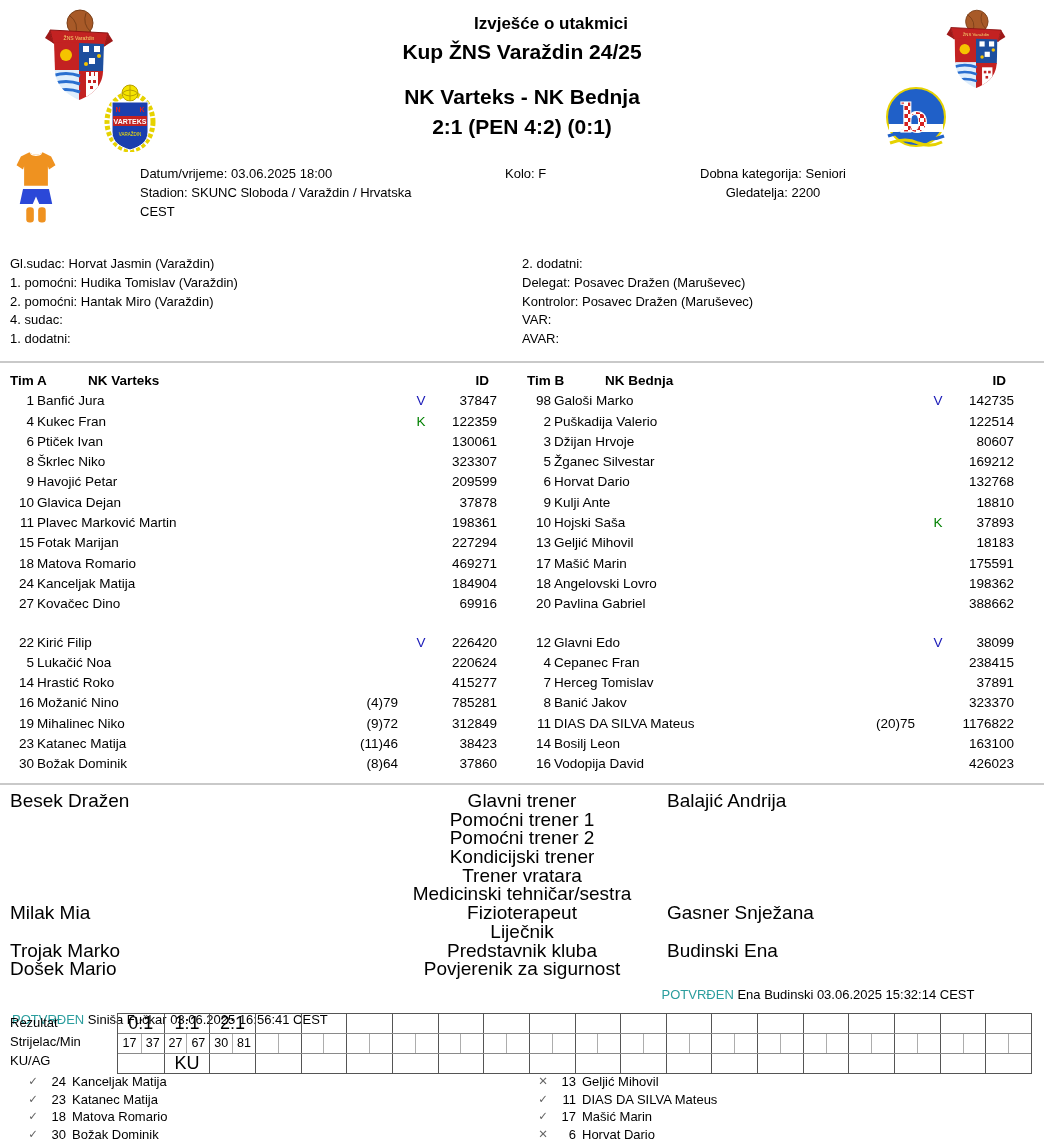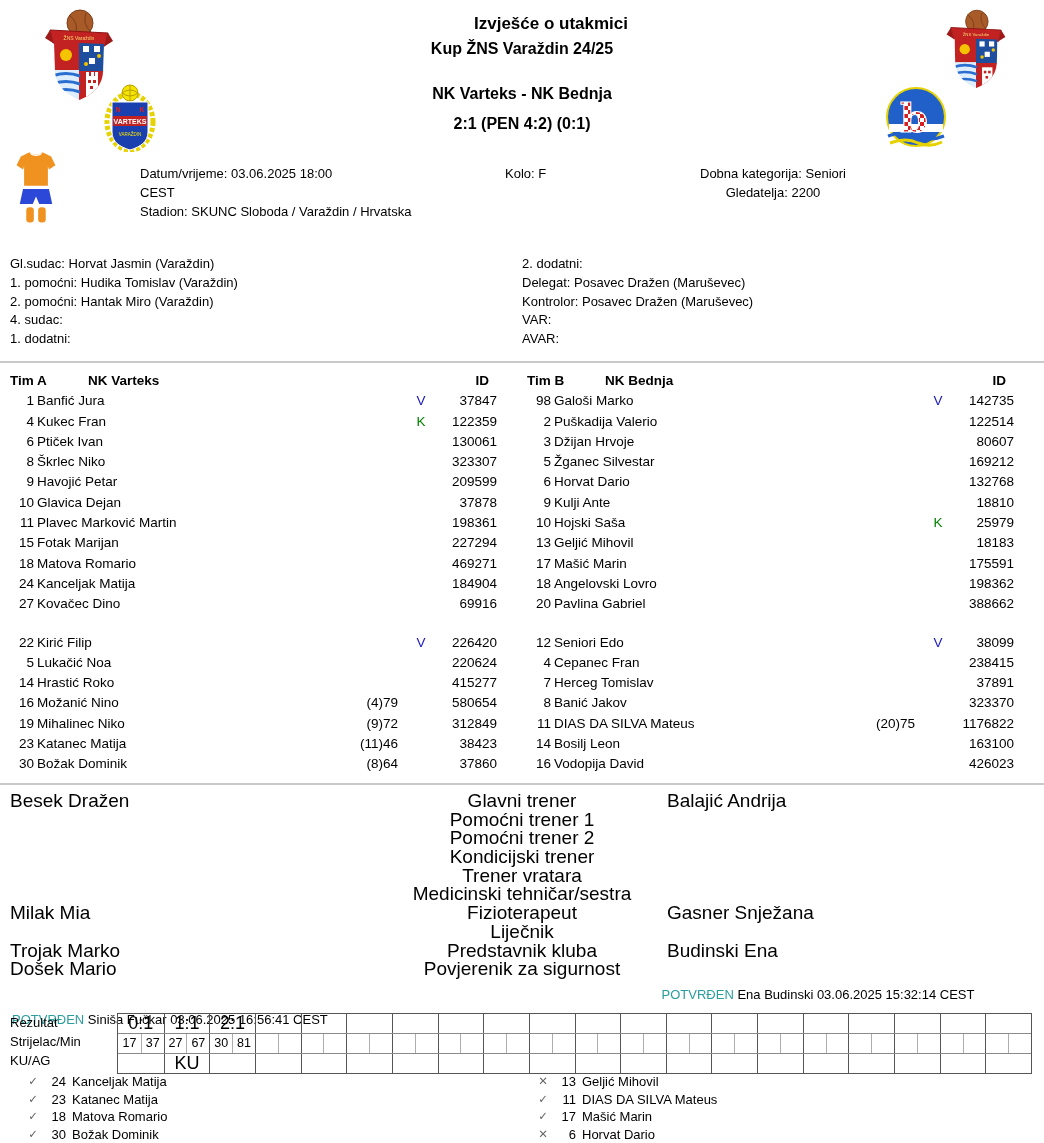--- a/index.html
+++ b/index.html
@@ -4,21 +4,21 @@
 <style>
   html,body{margin:0;padding:0;background:#fff;}
   body{font-family:"Liberation Sans", sans-serif;color:#000;}
   #page{position:relative;width:1044px;height:1143px;background:#fff;overflow:hidden;}
   .abs{position:absolute;}
   .center{text-align:center;}
   .right{text-align:center;}
 
   
   .title-small{font-size:17px;font-weight:bold;}
-  .title-big{font-size:16px;font-weight:bold;}
+  .title-big{font-size:21px;font-weight:bold;}
 
   
   .t13{font-size:13px;line-height:19px;}
   .off-line{font-size:13px;line-height:18.8px;white-space:pre;}
 
   .divider{position:absolute;left:0;width:1044px;height:2px;background:#c9c9c9;}
 
   
   .team{position:absolute;width:487px;font-size:13.5px;}
   .throw{display:flex;height:20.3px;line-height:20.3px;}
@@ -180,22 +180,22 @@
     </svg>
   </div>
 
   <div class="abs center title-small" style="left:0;top:14px;width:1044px;padding-left:29px;">Izvješće o utakmici</div>
   <div class="abs center title-big" style="left:0;top:40px;width:1044px;">Kup ŽNS Varaždin 24/25</div>
   <div class="abs center title-big" style="left:0;top:85px;width:1044px;">NK Varteks - NK Bednja</div>
   <div class="abs center title-big" style="left:0;top:115px;width:1044px;">2:1 (PEN 4:2) (0:1)</div>
 
   <div class="abs t13" style="left:140px;top:164px;width:360px;">
     <div>Datum/vrijeme: 03.06.2025 18:00</div>
+    <div>Stadion: SKUNC Sloboda / Varaždin / Hrvatska</div>
     <div>CEST</div>
-    <div>Stadion: SKUNC Sloboda / Varaždin / Hrvatska</div>
   </div>
   <div class="abs t13" style="left:505px;top:164px;">Kolo: F</div>
   <div class="abs t13 right" style="left:640px;top:164px;width:266px;">
     <div>Dobna kategorija: Seniori</div>
     <div>Gledatelja: 2200</div>
   </div>
 
   <div class="abs" style="left:10px;top:255px;width:500px;">
     <div class="off-line">Gl.sudac: Horvat Jasmin (Varaždin)</div>
     <div class="off-line">1. pomoćni: Hudika Tomislav (Varaždin)</div>
@@ -332,21 +332,21 @@
         <span class="tmin"></span>
         <span class="tvk" style="color: rgb(0, 0, 0);"></span>
         <span class="tid">415277</span>
       </div>
       <div class="throw">
         <span class="tnum">16</span>
         <span class="tname">Možanić Nino</span>
         <span class="trepl">(4)</span>
         <span class="tmin">79</span>
         <span class="tvk" style="color: rgb(0, 0, 0);"></span>
-        <span class="tid">580654</span>
+        <span class="tid">785281</span>
       </div>
       <div class="throw">
         <span class="tnum">19</span>
         <span class="tname">Mihalinec Niko</span>
         <span class="trepl">(9)</span>
         <span class="tmin">72</span>
         <span class="tvk" style="color: rgb(0, 0, 0);"></span>
         <span class="tid">312849</span>
       </div>
       <div class="throw">
@@ -420,21 +420,21 @@
         <span class="tmin"></span>
         <span class="tvk" style="color: rgb(0, 0, 0);"></span>
         <span class="tid">18810</span>
       </div>
       <div class="throw">
         <span class="tnum">10</span>
         <span class="tname">Hojski Saša</span>
         <span class="trepl"></span>
         <span class="tmin"></span>
         <span class="tvk" style="color: rgb(0, 128, 0);">K</span>
-        <span class="tid">25979</span>
+        <span class="tid">37893</span>
       </div>
       <div class="throw">
         <span class="tnum">13</span>
         <span class="tname">Geljić Mihovil</span>
         <span class="trepl"></span>
         <span class="tmin"></span>
         <span class="tvk" style="color: rgb(0, 0, 0);"></span>
         <span class="tid">18183</span>
       </div>
       <div class="throw">
@@ -457,21 +457,21 @@
         <span class="tnum">20</span>
         <span class="tname">Pavlina Gabriel</span>
         <span class="trepl"></span>
         <span class="tmin"></span>
         <span class="tvk" style="color: rgb(0, 0, 0);"></span>
         <span class="tid">388662</span>
       </div>
       <div class="bench-gap"></div>
       <div class="throw">
         <span class="tnum">12</span>
-        <span class="tname">Seniori Edo</span>
+        <span class="tname">Glavni Edo</span>
         <span class="trepl"></span>
         <span class="tmin"></span>
         <span class="tvk" style="color: rgb(26, 26, 184);">V</span>
         <span class="tid">38099</span>
       </div>
       <div class="throw">
         <span class="tnum">4</span>
         <span class="tname">Cepanec Fran</span>
         <span class="trepl"></span>
         <span class="tmin"></span>

